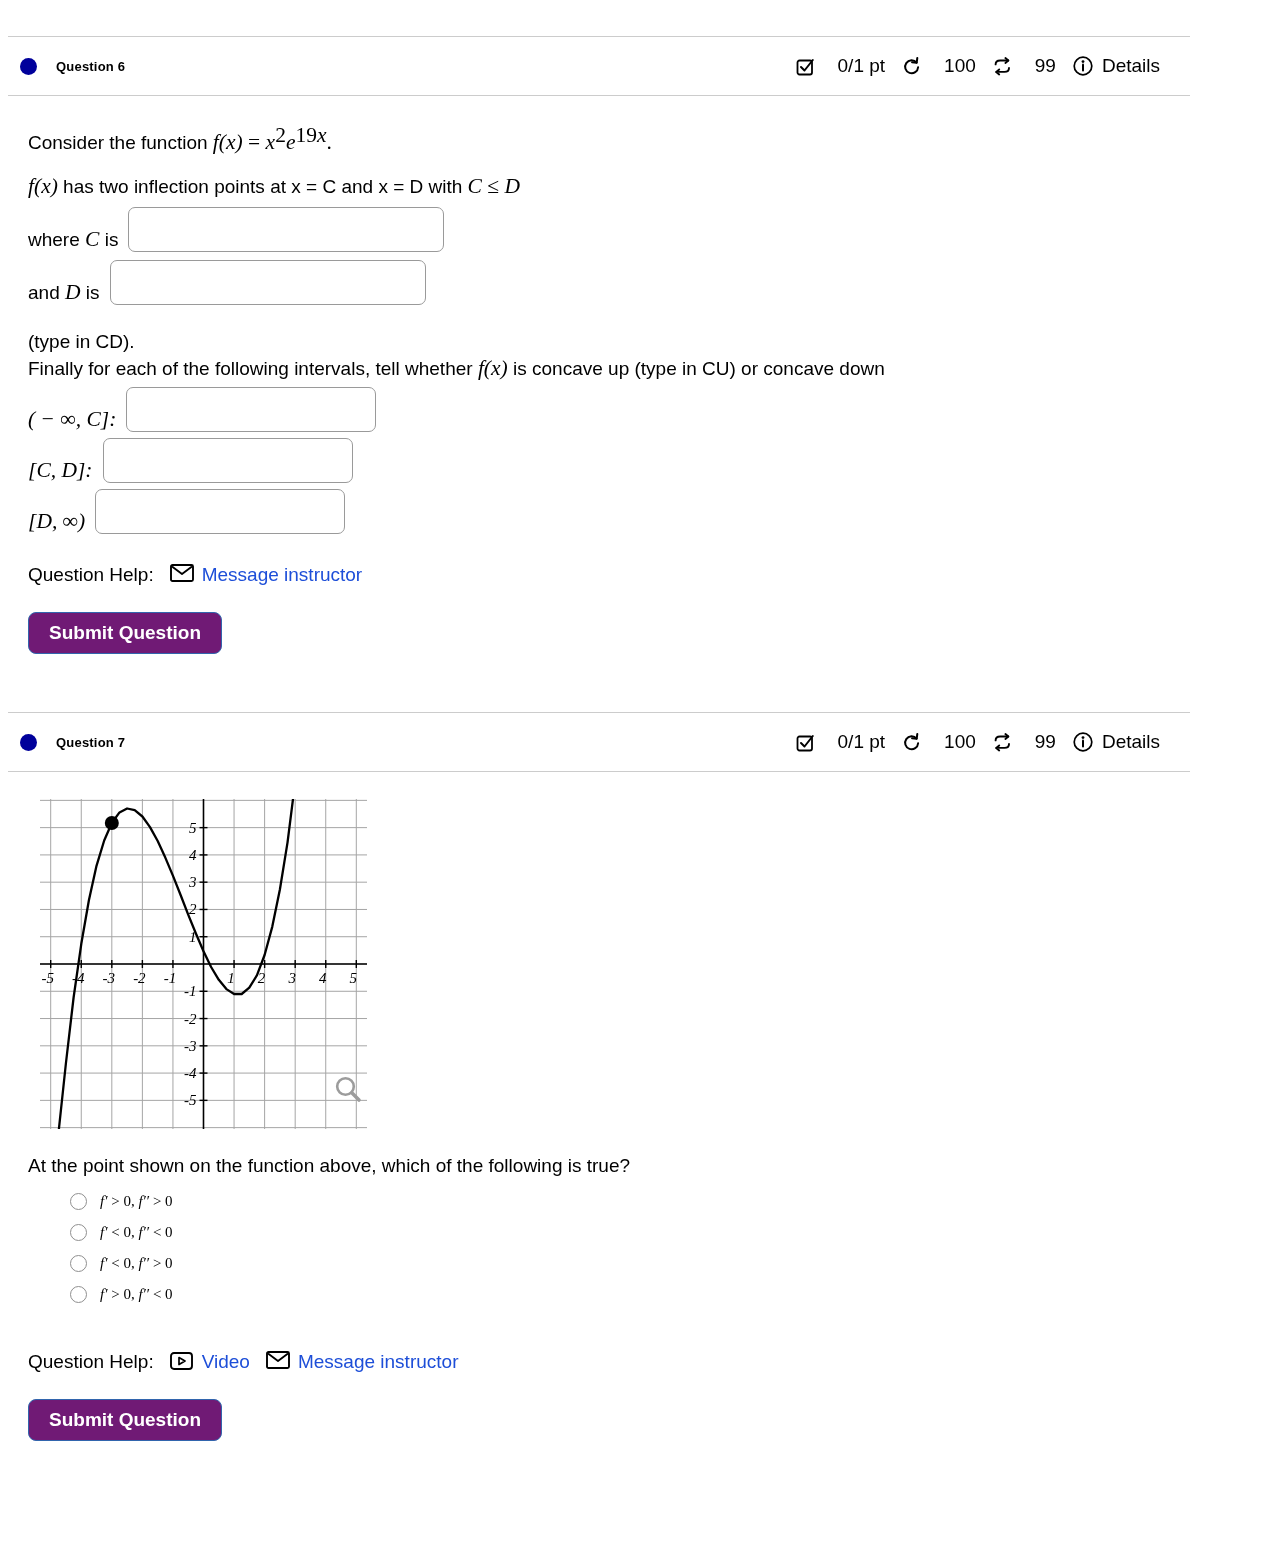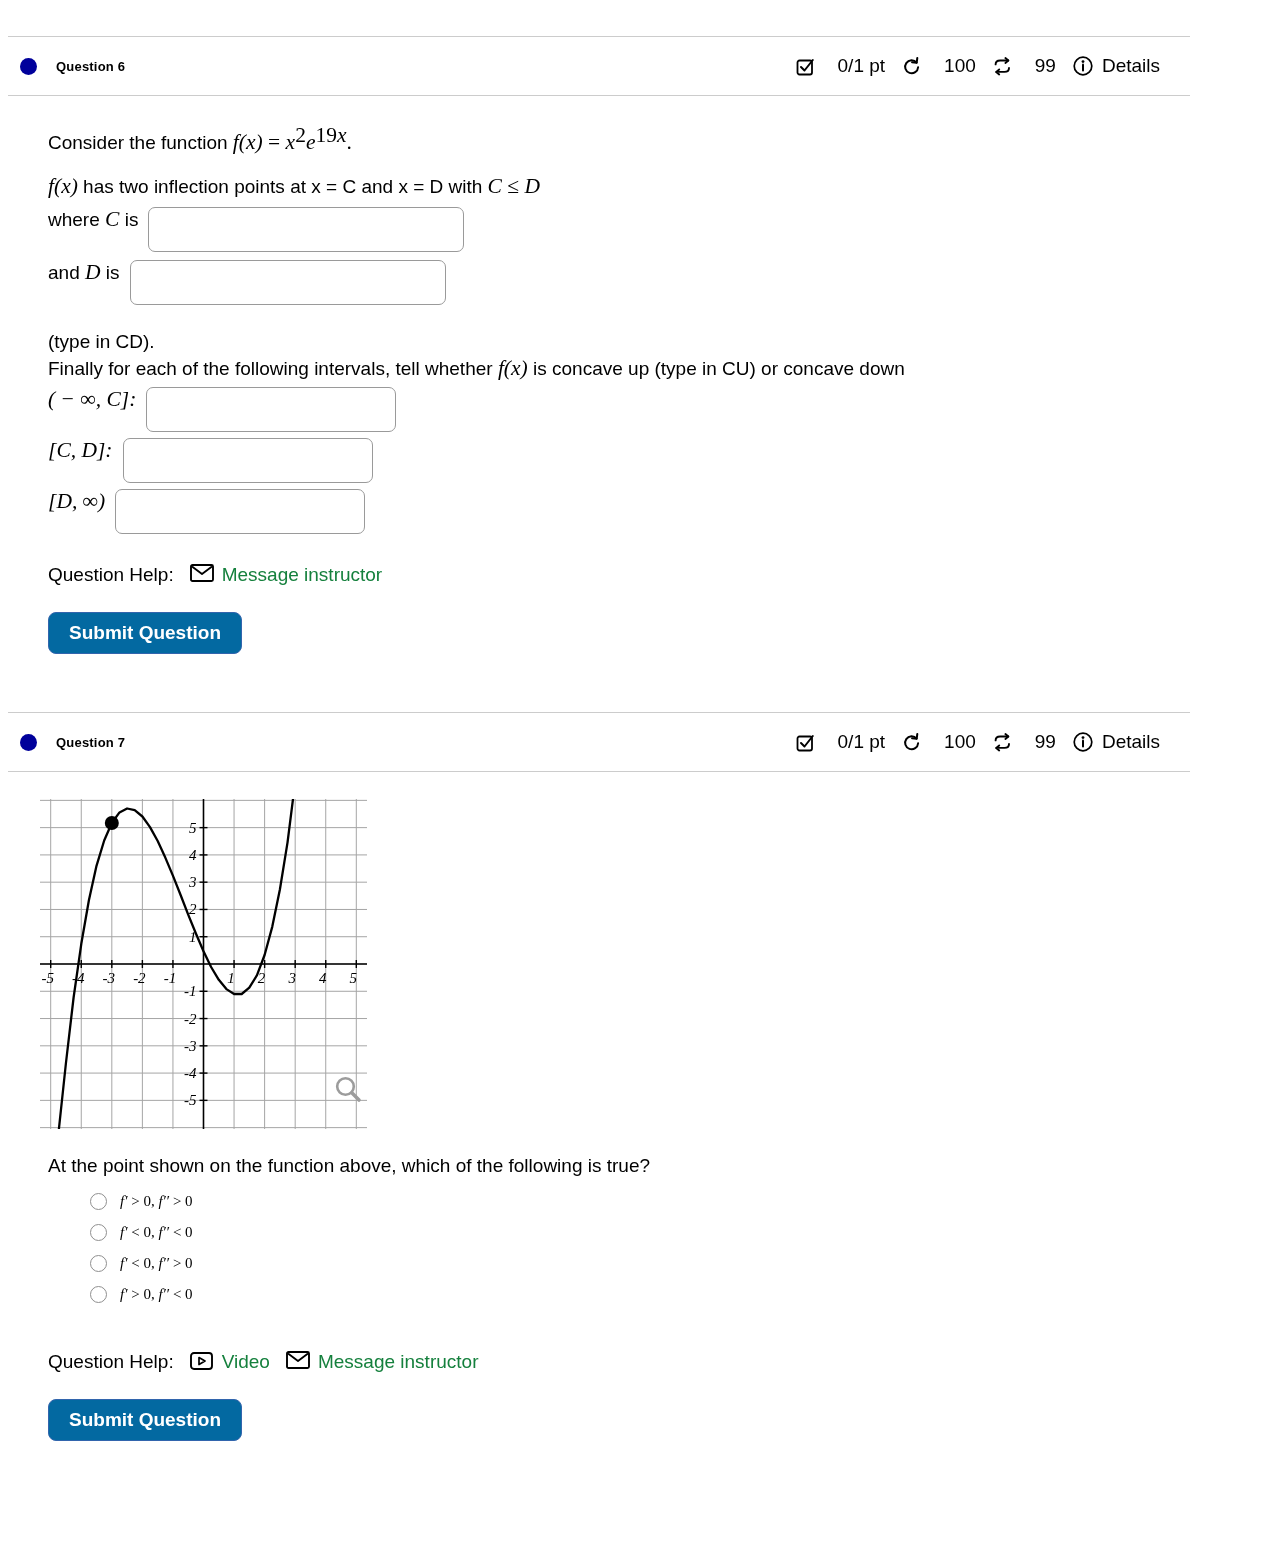--- a/index.html
+++ b/index.html
@@ -5,35 +5,35 @@
   html,body{margin:0;padding:0;background:#fff;}
   body{width:1276px;font-family:"Liberation Sans",sans-serif;font-size:19px;color:#000;}
   .topgap{height:36px;}
   .rule{border:none;border-top:1px solid #cccccc;margin:0 86px 0 8px;height:0;}
   .qheader{display:flex;align-items:center;height:58px;padding:0 116px 0 20px;}
   .qdot{width:17px;height:17px;border-radius:50%;background:#00009b;flex:none;}
   .qtitle{font-weight:700;font-size:13px;margin-left:19px;letter-spacing:.2px;}
   .hdr-right{margin-left:auto;display:flex;align-items:center;gap:16px;}
   .hgrp{display:flex;align-items:center;gap:22px;}
   .hgrp svg{display:block;}
-  .qbody{padding-left:48px;}
+  .qbody{padding-left:28px;}
   .m{font-family:"Liberation Serif",serif;font-size:21.5px;}
   .it{font-style:italic;}
   .p-intro{margin-top:27px;}
   .p-inflect{margin-top:19px;}
-  .inline-row{display:flex;align-items:flex-start;gap:10px;margin-top:8px;}
+  .inline-row{display:flex;align-items:flex-end;gap:10px;margin-top:8px;}
   .ans{width:316px;height:45px;border:1px solid #9a9a9a;border-radius:7px;background:#fff;
        font-size:18px;font-family:inherit;padding:0 10px;box-sizing:border-box;outline:none;}
   .ans.small{width:250px;}
   .p-finally{margin-top:23px;line-height:27px;}
   .help-row{display:flex;align-items:center;gap:16px;margin-top:30px;}
   .help-row svg{display:block;}
-  .link{color:#15803d;text-decoration:none;cursor:pointer;}
+  .link{color:#1d4ed8;text-decoration:none;cursor:pointer;}
   .linkwrap{display:flex;align-items:flex-start;gap:8px;cursor:pointer;}
-  .submit{background:#0369a1;border:1px solid #3265ad;border-radius:8px;color:#fff;font-weight:700;
+  .submit{background:#701a75;border:1px solid #3265ad;border-radius:8px;color:#fff;font-weight:700;
           font-size:19px;font-family:inherit;padding:9px 20px;margin-top:26px;cursor:pointer;}
   .submit.q6{margin-bottom:58px;}
   .submit.q7{margin-bottom:36px;}
   .graph-wrap{position:relative;width:327px;height:330px;margin:27px 0 0 40px;}
   svg.graph{display:block;}
   .gtick{font-family:"Liberation Serif",serif;font-style:italic;font-size:15px;fill:#000;}
   .zoom-btn{position:absolute;right:4px;bottom:20px;cursor:pointer;}
   .p-prompt{margin-top:26px;}
   .opts{margin-top:16px;}
   .opt{display:flex;align-items:center;gap:13px;margin:14px 0 14px 42px;}

